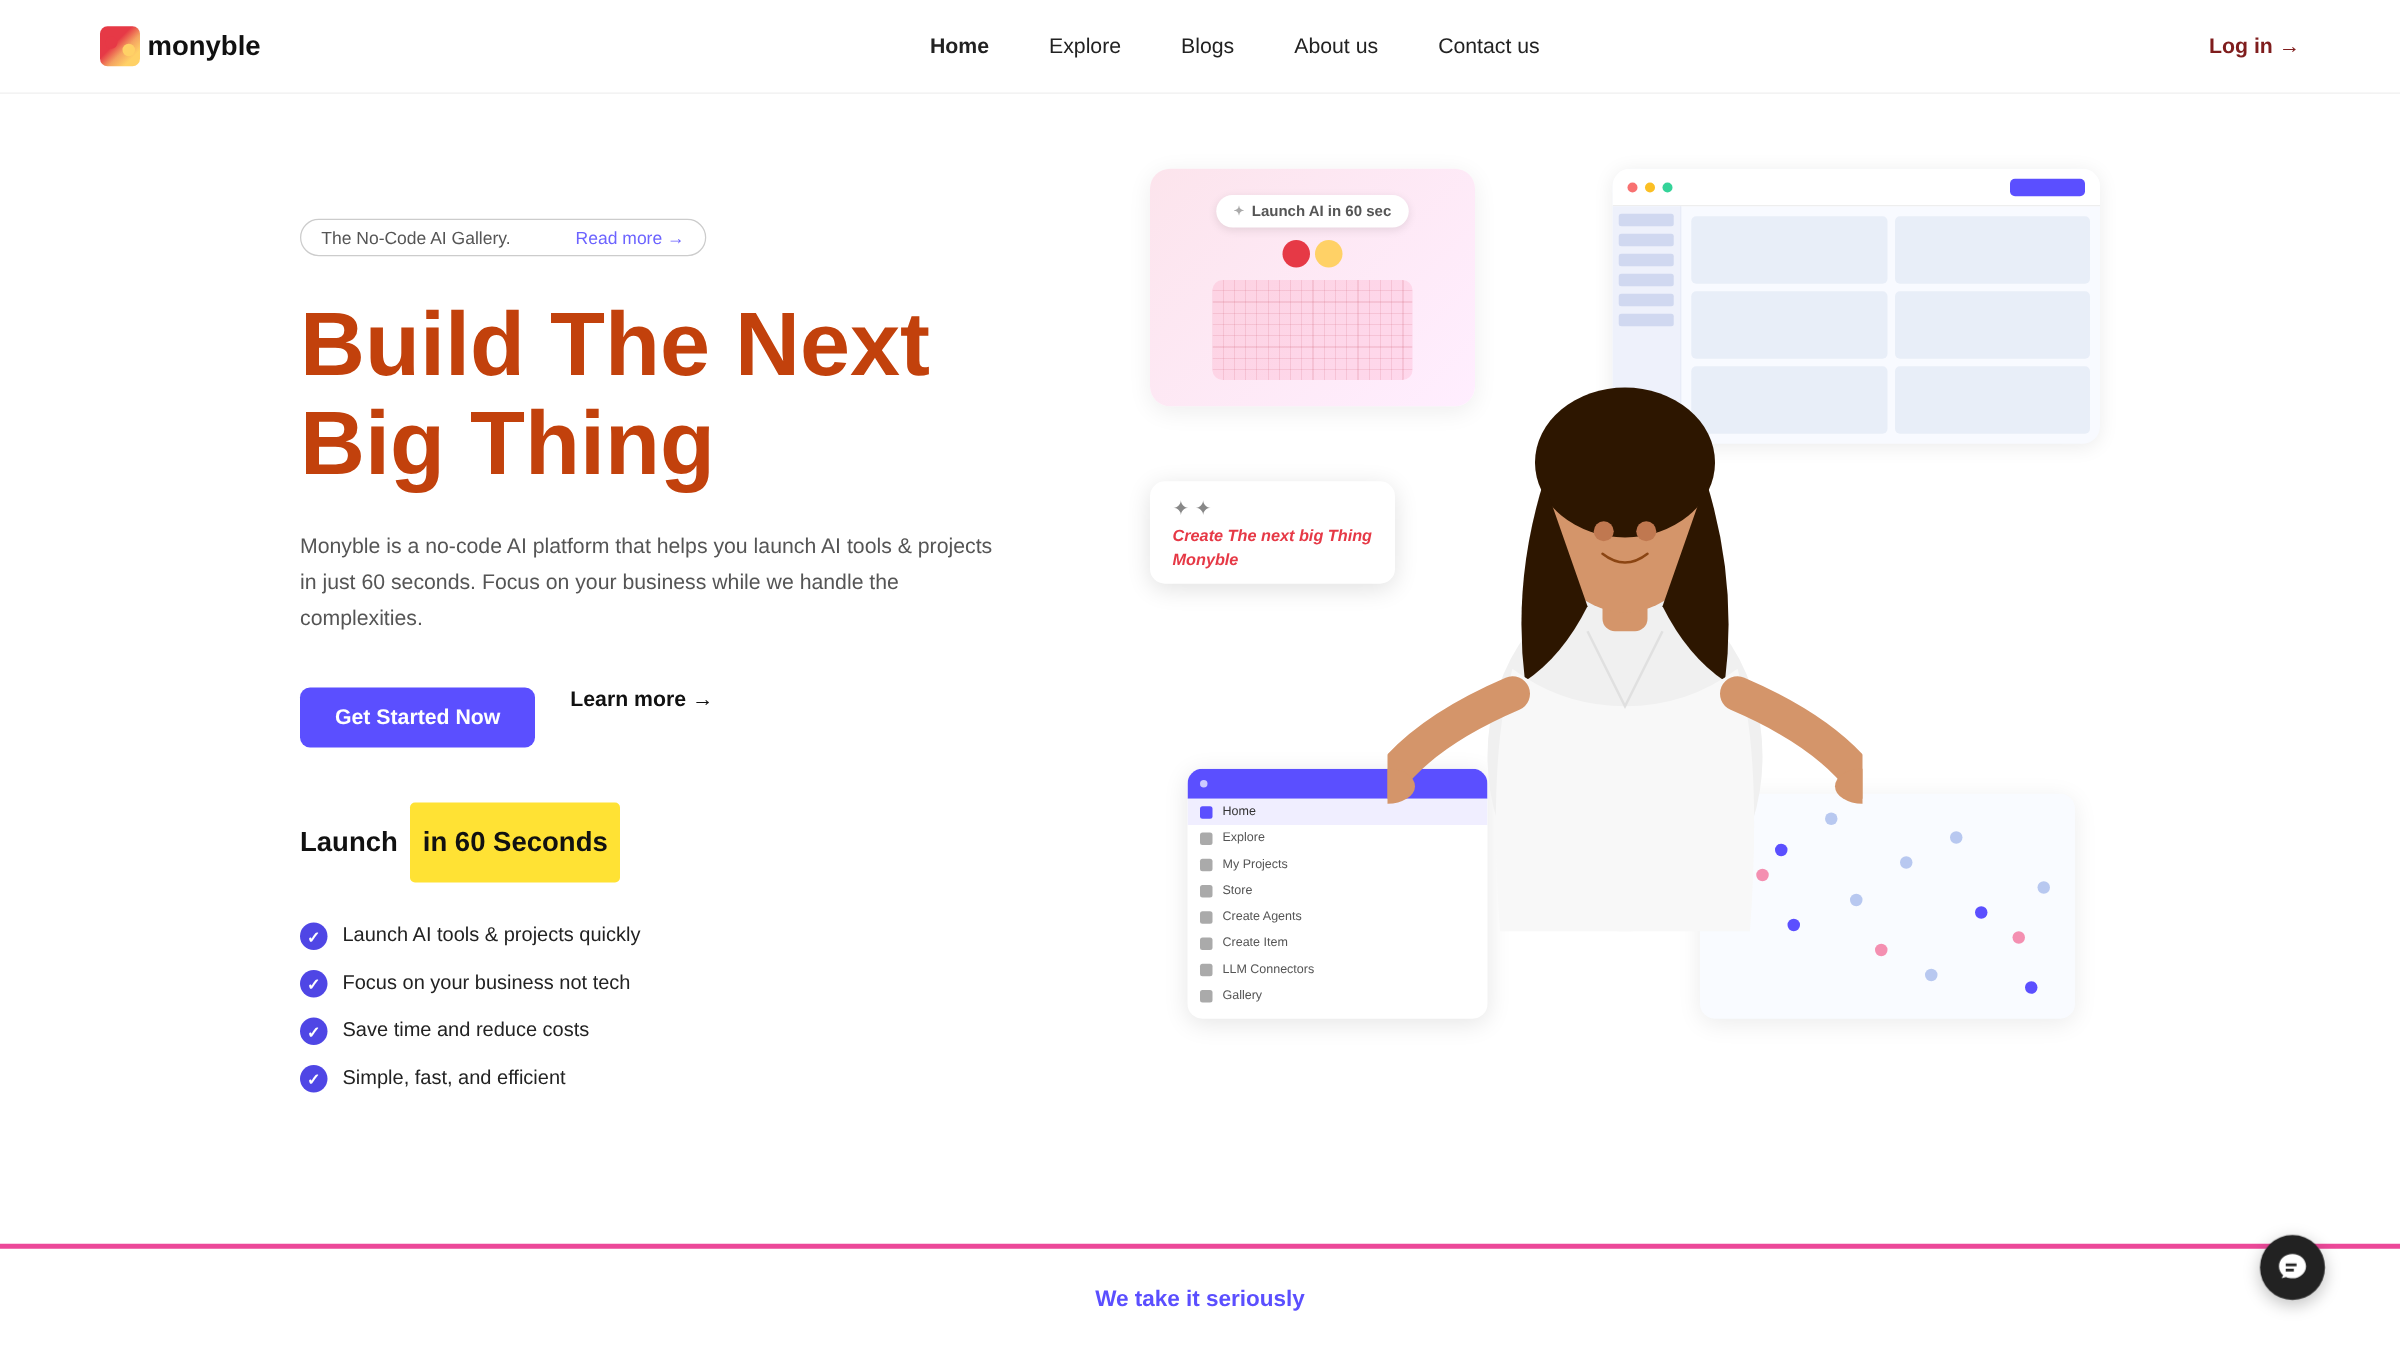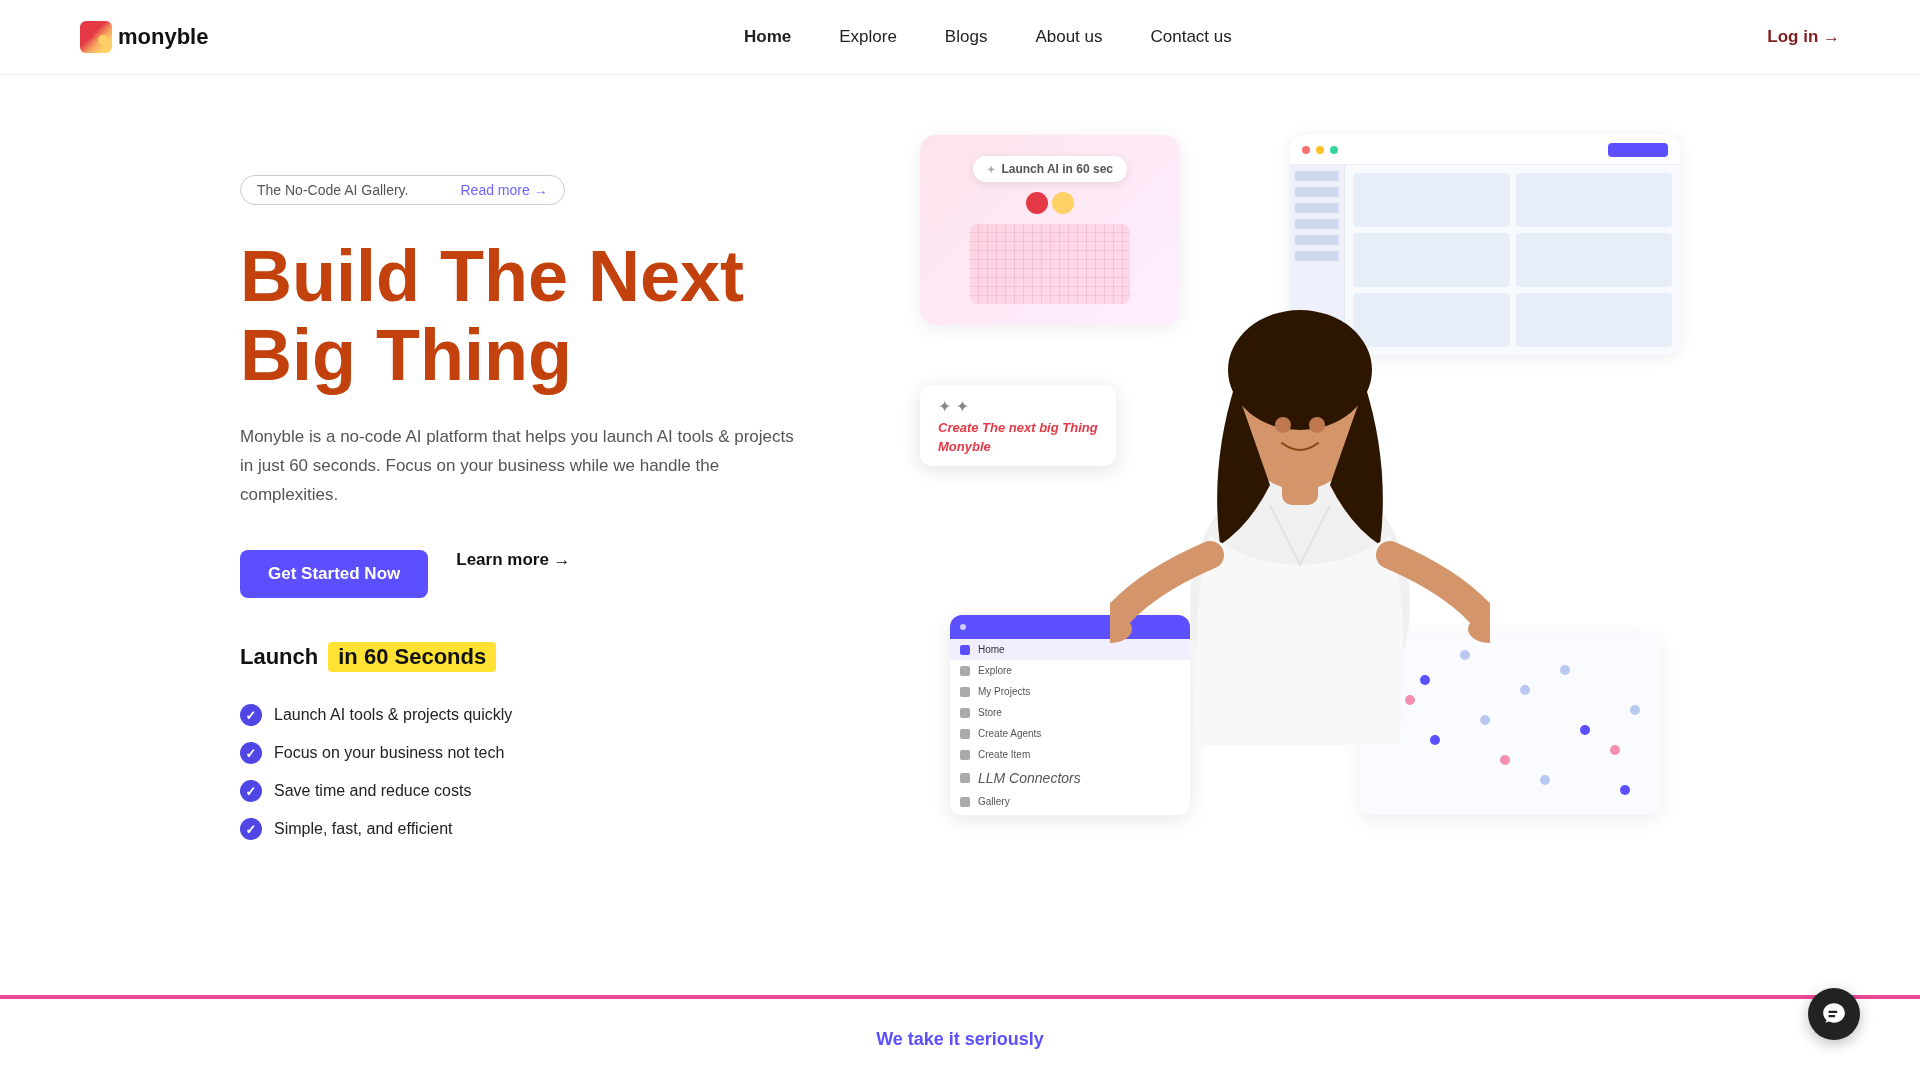--- a/index.html
+++ b/index.html
@@ -64,21 +64,21 @@
       padding: 14px 28px; font-size: 17px; font-weight: 600; cursor: pointer;
     }
     .btn-learn {
       background: none; border: none; font-size: 17px; font-weight: 600;
       color: #111; cursor: pointer; display: flex; align-items: center; gap: 6px;
     }
 
     .launch-row { display: flex; align-items: center; gap: 10px; margin-bottom: 32px; }
     .launch-label { font-size: 22px; font-weight: 700; color: #111; }
     .launch-highlight {
-      background: #ffe234; border-radius: 4px; padding: 2px 10px;
+      background: #ffe234; border-radius: 4px; padding: 19px 10px;
       font-size: 22px; font-weight: 800; color: #111;
     }
 
     .feature-list { list-style: none; display: flex; flex-direction: column; gap: 16px; }
     .feature-list li { display: flex; align-items: center; gap: 12px; font-size: 16px; color: #222; font-weight: 500; }
     .check-icon {
       width: 22px; height: 22px; background: #4f46e5; border-radius: 50%;
       display: flex; align-items: center; justify-content: center;
       flex-shrink: 0;
     }
@@ -356,21 +356,21 @@
         <div class="bottom-nav-item">
           <div class="bottom-nav-icon" style="background:#aaa;"></div>
           <span style="font-size:10px;">Create Agents</span>
         </div>
         <div class="bottom-nav-item">
           <div class="bottom-nav-icon" style="background:#aaa;"></div>
           <span style="font-size:10px;">Create Item</span>
         </div>
         <div class="bottom-nav-item">
           <div class="bottom-nav-icon" style="background:#aaa;"></div>
-          <span style="font-size:14px;font-style:italic;">LLM Connectors</span>
+          <span style="font-size:10px;">LLM Connectors</span>
         </div>
         <div class="bottom-nav-item">
           <div class="bottom-nav-icon" style="background:#aaa;"></div>
           <span style="font-size:10px;">Gallery</span>
         </div>
       </div>
     </div>
 
     <div class="scatter-container">
       <div class="scatter-inner">

